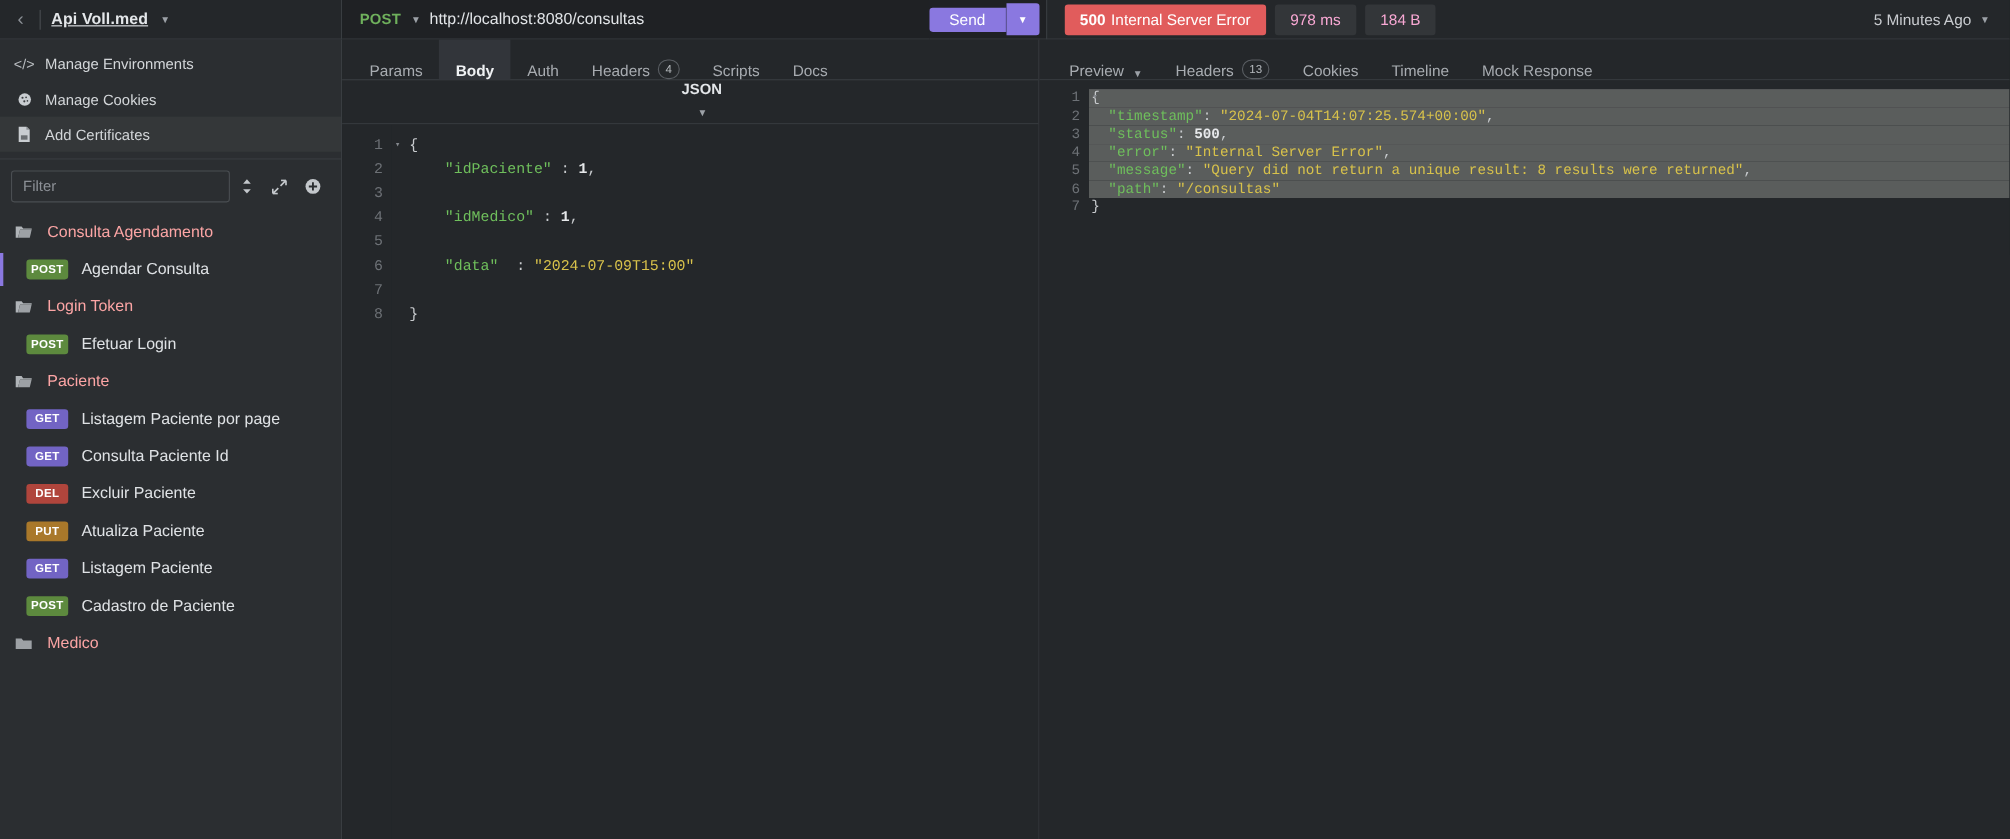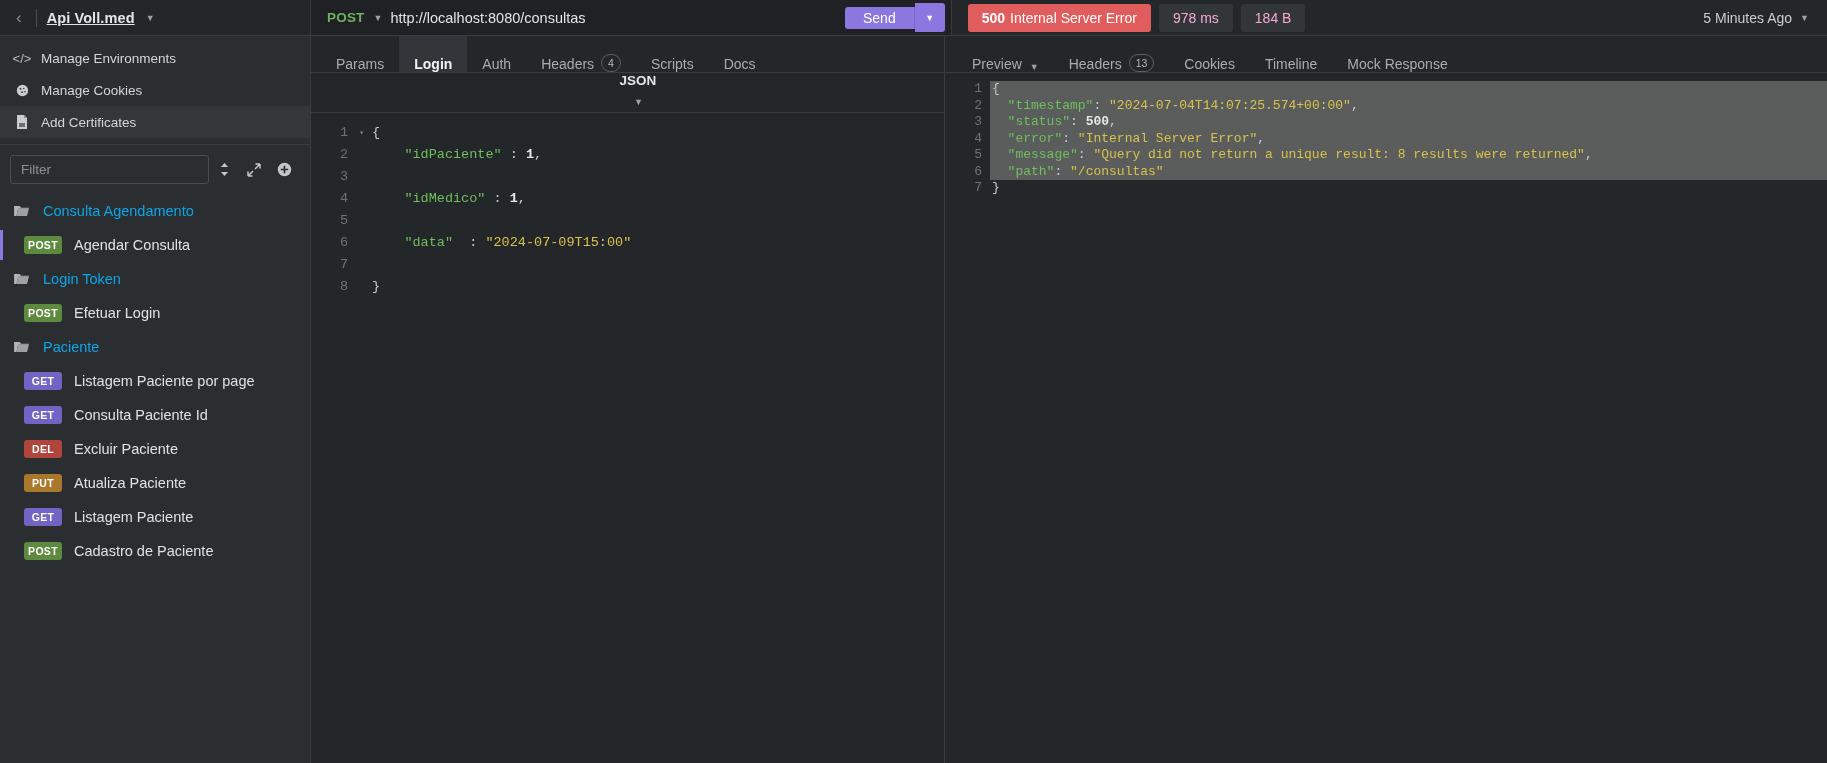--- a/index.html
+++ b/index.html
@@ -118,21 +118,21 @@
   }
   .filter-input::placeholder { color: #8d9197; }
   .fr-icon {
     width: 34px; height: 29px; display: flex; align-items: center; justify-content: center;
     color: #c3c7cb; cursor: pointer;
   }
 
   .sb-tree { flex: 1 1 auto; overflow: hidden; padding-top: 2px; }
   .tree-folder {
     display: flex; align-items: center; gap: 12px;
-    height: 34px; padding-left: 14px; cursor: pointer; font-size: 14.5px; color: #0ea5e9;
+    height: 34px; padding-left: 14px; cursor: pointer; font-size: 14.5px; color: #fca5a5;
   }
   .tree-req {
     display: flex; align-items: center; gap: 12px;
     height: 34px; padding-left: 24px; cursor: pointer; font-size: 14.5px; color: #dfe2e5;
     position: relative;
   }
   .tree-req.active::before {
     content:""; position:absolute; left:0; top:2px; bottom:2px; width:3px; background:#8a78e0;
   }
   .meth {
@@ -370,32 +370,40 @@
         <div class="tree-req">
           <span class="meth m-get">GET</span>
           <span>Listagem Paciente</span>
         </div>
 
         <div class="tree-req">
           <span class="meth m-post">POST</span>
           <span>Cadastro de Paciente</span>
         </div>
 
+        <div class="tree-folder">
+          <span class="folder-icon">
+            <svg width="15" height="12" viewBox="0 0 16 13">
+                <path d="M0 1.5h6l1.5 2H16V12H0z" fill="#9da1a5"></path>
+              </svg>
+          </span>
+          <span>Medico</span>
+        </div>
 
       </div>
     </div>
 
     <div class="reqpane">
 
       <div class="tabstrip">
         <div class="tab">
           <span>Params</span>
         </div>
         <div class="tab active">
-          <span>Login</span>
+          <span>Body</span>
         </div>
         <div class="tab">
           <span>Auth</span>
         </div>
         <div class="tab">
           <span>Headers</span>
           <span class="badge">4</span>
         </div>
         <div class="tab">
           <span>Scripts</span>

